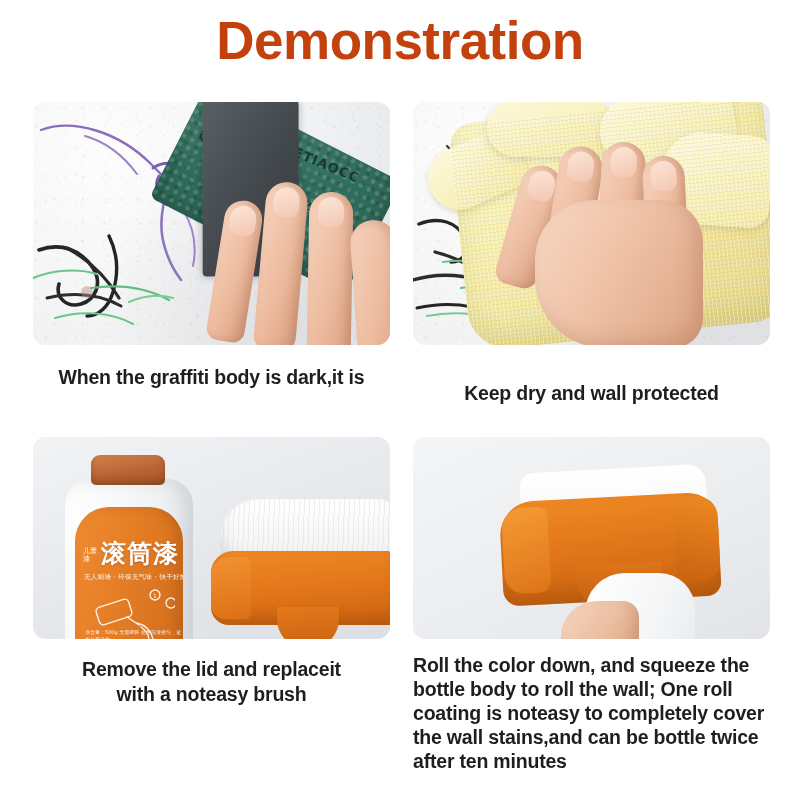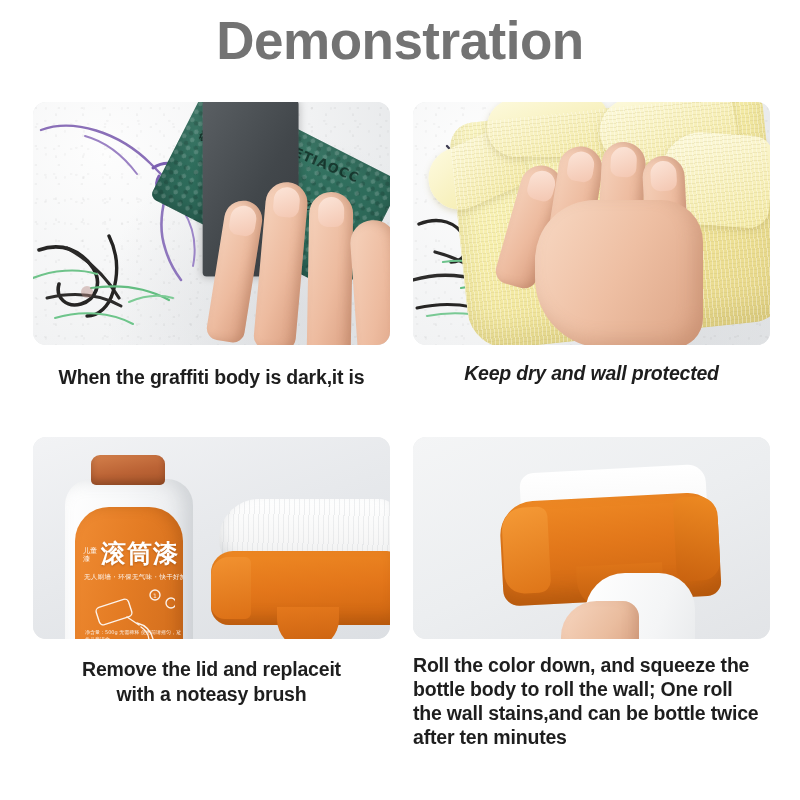--- a/index.html
+++ b/index.html
@@ -18,21 +18,21 @@
   
   .page-title {
     position: absolute;
     top: 10px;
     left: 0;
     width: 800px;
     text-align: center;
     font-size: 53px;
     font-weight: bold;
     letter-spacing: -0.5px;
-    color: #737373;
+    color: #c2410c;
     line-height: 62px;
     font-family: "Liberation Sans", sans-serif;
   }
 
   
   .grid {
     position: absolute;
     top: 102px;
     left: 33px;
     width: 737px;
@@ -62,21 +62,21 @@
     font-size: 19.5px;
     font-weight: bold;
     color: #1e1e1e;
     line-height: 25px;
     text-align: center;
     letter-spacing: -0.2px;
   }
   .caption.left { text-align: left; }
   .cell-br .caption { margin-top: 14px; line-height: 24px; }
   .cell-bl .caption { margin-top: 18px; }
-  .cell-tr .caption { margin-top: 16px; font-style: italic; }
+  .cell-tr .caption { margin-top: 36px; }
 
   
   .wall-white {
     position: absolute; inset: 0;
     background:
       radial-gradient(circle at 70% 85%, rgba(205,208,212,.55) 0%, rgba(255,255,255,0) 55%),
       radial-gradient(circle at 20% 20%, #fdfdfd 0%, #f1f2f3 60%, #e4e6e8 100%);
   }
   .wall-white::after{
     content:"";
@@ -565,18 +565,19 @@
       <div class="hand4">
         <div class="bottle4"></div>
         <div class="thumb4"></div>
         <div class="palm4"></div>
       </div>
     </div>
 
     <div class="caption left">
       <div>Roll the color down, and squeeze the</div>
       <div>bottle body to roll the wall; One roll</div>
+      <div>coating is noteasy to completely cover</div>
       <div>the wall stains,and can be bottle twice</div>
       <div>after ten minutes</div>
     </div>
   </div>
 
 </div>
 
 </body></html>

